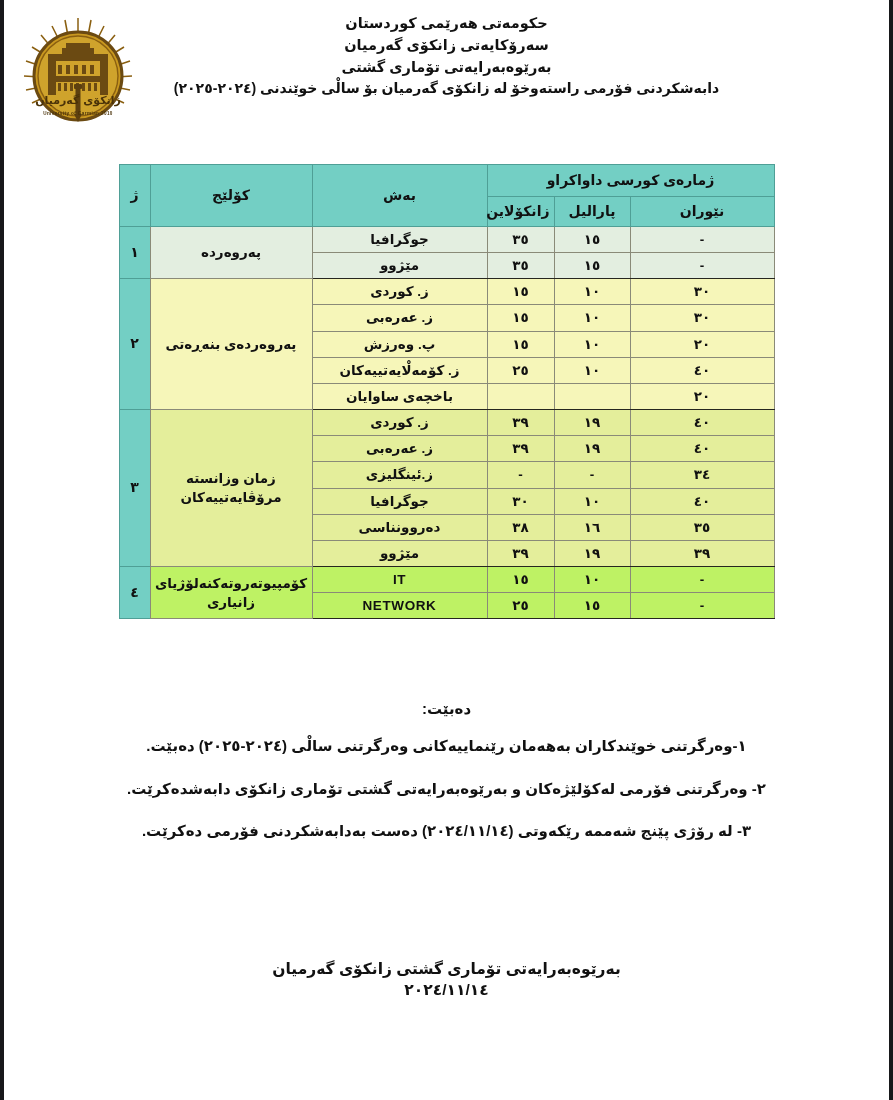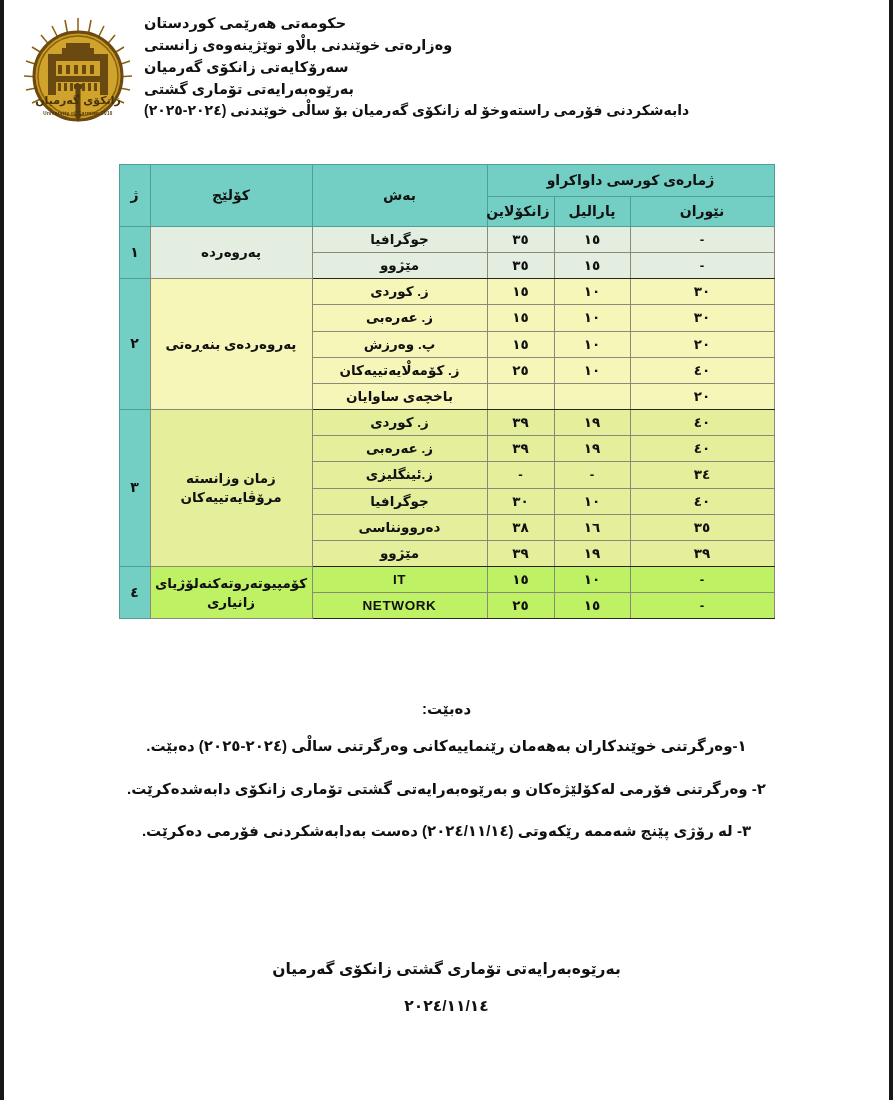--- a/index.html
+++ b/index.html
@@ -37,21 +37,21 @@
   .logo-wrap {
     position: absolute;
     left: 14px; top: 10px;
     width: 120px; height: 124px;
   }
   .logo-wrap svg { display: block; }
 
   .header-lines {
     position: absolute;
     left: 140px; right: 140px; top: 12px;
-    text-align: left;
+    text-align: center;
     direction: rtl;
   }
   .header-lines .hline {
     font-size: 14.5px;
     font-weight: bold;
     line-height: 1.52;
     letter-spacing: 0px;
     white-space: nowrap;
   }
   .header-lines .hline.last { font-size: 14px; }
@@ -135,21 +135,21 @@
   
   .signature {
     position: absolute;
     left: 0; right: 0; top: 960px;
     direction: rtl;
     text-align: center;
   }
   .signature .sig-name {
     font-size: 15.5px;
     font-weight: bold;
-    margin-bottom: 19px;
+    margin-bottom: 3px;
   }
   .signature .sig-date {
     font-size: 15.5px;
     font-weight: bold;
     direction: ltr;
     letter-spacing: .5px;
   }
 </style>
 </head>
 <body>
@@ -219,21 +219,20 @@
         </g>
 
         <text x="60" y="94" text-anchor="middle" font-family="'DejaVu Sans', sans-serif" font-size="11" font-weight="bold" fill="#4a3208">زانكۆی گەرميان</text>
 
         <text x="60" y="105" text-anchor="middle" font-family="'Liberation Sans', sans-serif" font-size="4.6" font-weight="bold" fill="#4a3208" letter-spacing="0.4">University of Garmian 2010</text>
       </svg>
     </div>
 
     <div class="header-lines">
       <div class="hline">حکومەتی هەرێمی کوردستان</div>
-      <div class="hline">وەزارەتی خوێندنی بالْاو توێژینەوەی زانستی</div>
       <div class="hline">سەرۆکایەتی زانکۆی گەرميان</div>
       <div class="hline">بەرێوەبەرايەتی تۆماری گشتی</div>
       <div class="hline last">دابەشکردنی فۆرمی راستەوخۆ لە زانکۆی گەرميان بۆ سالْی خوێندنی (٢٠٢٤-٢٠٢٥)</div>
     </div>
   </div>
 
   <div class="table-zone">
     <table class="alloc">
       <colgroup>
         <col class="c-new">

